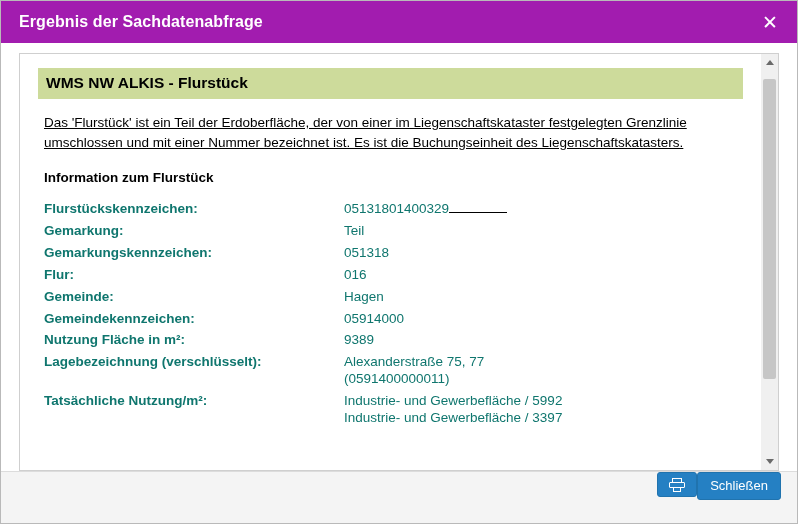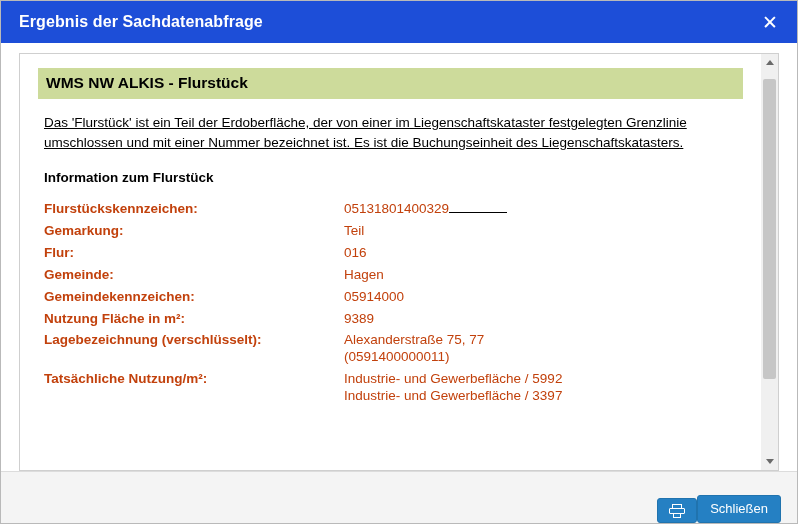--- a/index.html
+++ b/index.html
@@ -21,21 +21,21 @@
     height: 524px;
     background: #ffffff;
     border: 1px solid #b9b9b9;
     box-sizing: border-box;
     display: flex;
     flex-direction: column;
   }
   .titlebar {
     height: 42px;
     min-height: 42px;
-    background: #1d4ed8;
+    background: #a21caf;
     color: #ffffff;
     display: flex;
     align-items: center;
     justify-content: space-between;
     padding: 0 14px 0 18px;
     box-sizing: border-box;
   }
   .titlebar-title {
     font-size: 16px;
     font-weight: bold;
@@ -97,21 +97,21 @@
     color: #000000;
     margin: 0 0 14px 6px;
   }
   table.attrs {
     border-collapse: collapse;
     margin-left: 6px;
     width: calc(100% - 12px);
   }
   table.attrs td {
     font-size: 13.5px;
-    color: #c2410c;
+    color: #0f766e;
     vertical-align: top;
     padding: 2px 0 3px 0;
     line-height: 1.25;
   }
   td.attr-label {
     font-weight: bold;
     width: 300px;
     padding-right: 10px;
   }
   td.attr-value {
@@ -168,21 +168,21 @@
     background: #c6c6c6;
     border-radius: 2px;
     cursor: pointer;
   }
   .footer {
     height: 52px;
     min-height: 52px;
     background: #f4f4f4;
     border-top: 1px solid #dcdcdc;
     display: flex;
-    align-items: flex-end;
+    align-items: flex-start;
     justify-content: flex-end;
     padding-right: 16px;
     box-sizing: border-box;
   }
   .btn {
     font-size: 13px;
     font-family: "Liberation Sans", sans-serif;
     color: #ffffff;
     background: #2580c3;
     border: 1px solid #2073ae;
@@ -248,20 +248,24 @@
 
         <table class="attrs">
           <tbody>
             <tr>
               <td class="attr-label">Flurstückskennzeichen:</td>
               <td class="attr-value"><span>05131801400329</span><span class="underline-blank"></span></td>
             </tr>
             <tr>
               <td class="attr-label">Gemarkung:</td>
               <td class="attr-value">Teil</td>
+            </tr>
+            <tr>
+              <td class="attr-label">Gemarkungskennzeichen:</td>
+              <td class="attr-value">051318</td>
             </tr>
             <tr>
               <td class="attr-label">Flur:</td>
               <td class="attr-value">016</td>
             </tr>
             <tr>
               <td class="attr-label">Gemeinde:</td>
               <td class="attr-value">Hagen</td>
             </tr>
             <tr>

